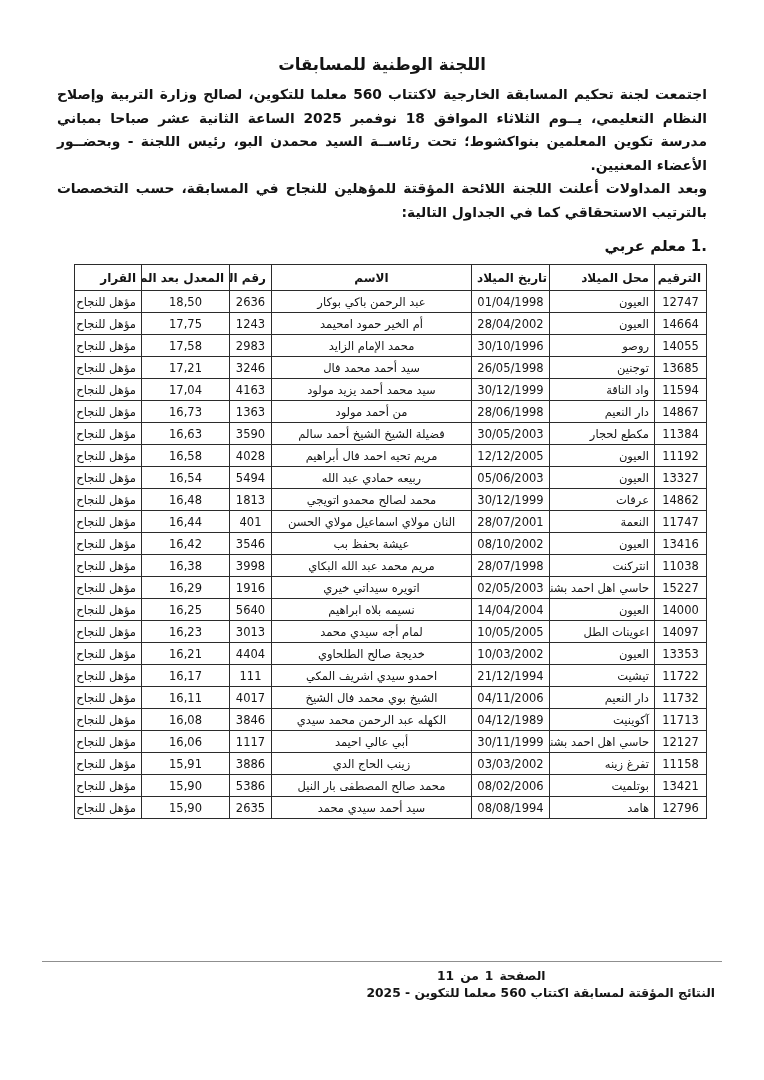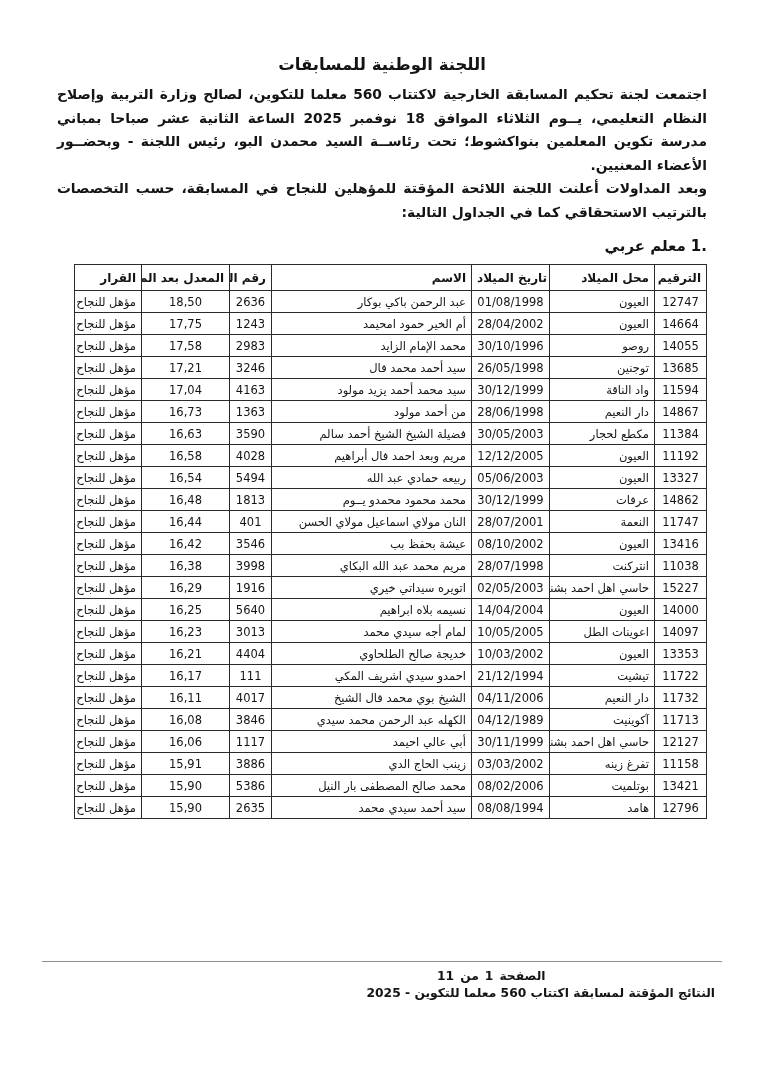--- a/index.html
+++ b/index.html
@@ -51,21 +51,21 @@
     overflow: hidden;
     white-space: nowrap;
   }
   table.results th {
     font-weight: bold; font-size: 12px; height: 26px;
   }
   
   .c0 { text-align: center; }                 
   .c1 { text-align: right; }                  
   .c2 { text-align: center; direction: ltr; } 
-  .c3 { text-align: right; }                  
+  .c3 { text-align: center; }                  
   .c4 { text-align: center; }                 
   .c5 { text-align: center; }                 
   .c6 { text-align: right; }                  
   th.c0, th.c2, th.c4, th.c5 { text-align: center; }
 
   .footer-rule {
     position: absolute; left: 42px; right: 42px; top: 961px;
     border-top: 1.5px solid #8f8f8f;
   }
   .footer {
@@ -113,21 +113,21 @@
           <th class="c3">الاسم</th>
           <th class="c4">رقم الوصل</th>
           <th class="c5">المعدل بعد المداولات</th>
           <th class="c6">القرار</th>
         </tr>
     </thead>
     <tbody>
         <tr>
           <td class="c0">12747</td>
           <td class="c1">العيون</td>
-          <td class="c2">01/08/1998</td>
+          <td class="c2">01/04/1998</td>
           <td class="c3">عبد الرحمن باكي بوكار</td>
           <td class="c4">2636</td>
           <td class="c5">18,50</td>
           <td class="c6">مؤهل للنجاح</td>
         </tr>
         <tr>
           <td class="c0">14664</td>
           <td class="c1">العيون</td>
           <td class="c2">28/04/2002</td>
           <td class="c3">أم الخير حمود امحيمد</td>
@@ -177,39 +177,39 @@
           <td class="c2">30/05/2003</td>
           <td class="c3">فضيلة الشيخ الشيخ أحمد سالم</td>
           <td class="c4">3590</td>
           <td class="c5">16,63</td>
           <td class="c6">مؤهل للنجاح</td>
         </tr>
         <tr>
           <td class="c0">11192</td>
           <td class="c1">العيون</td>
           <td class="c2">12/12/2005</td>
-          <td class="c3">مريم وبعد احمد فال أبراهيم</td>
+          <td class="c3">مريم تحيه احمد فال أبراهيم</td>
           <td class="c4">4028</td>
           <td class="c5">16,58</td>
           <td class="c6">مؤهل للنجاح</td>
         </tr>
         <tr>
           <td class="c0">13327</td>
           <td class="c1">العيون</td>
           <td class="c2">05/06/2003</td>
           <td class="c3">ربيعه حمادي عبد الله</td>
           <td class="c4">5494</td>
           <td class="c5">16,54</td>
           <td class="c6">مؤهل للنجاح</td>
         </tr>
         <tr>
           <td class="c0">14862</td>
           <td class="c1">عرفات</td>
           <td class="c2">30/12/1999</td>
-          <td class="c3">محمد محمود محمدو يــوم</td>
+          <td class="c3">محمد لصالح محمدو اتويجي</td>
           <td class="c4">1813</td>
           <td class="c5">16,48</td>
           <td class="c6">مؤهل للنجاح</td>
         </tr>
         <tr>
           <td class="c0">11747</td>
           <td class="c1">النعمة</td>
           <td class="c2">28/07/2001</td>
           <td class="c3">النان مولاي اسماعيل مولاي الحسن</td>
           <td class="c4">401</td>

